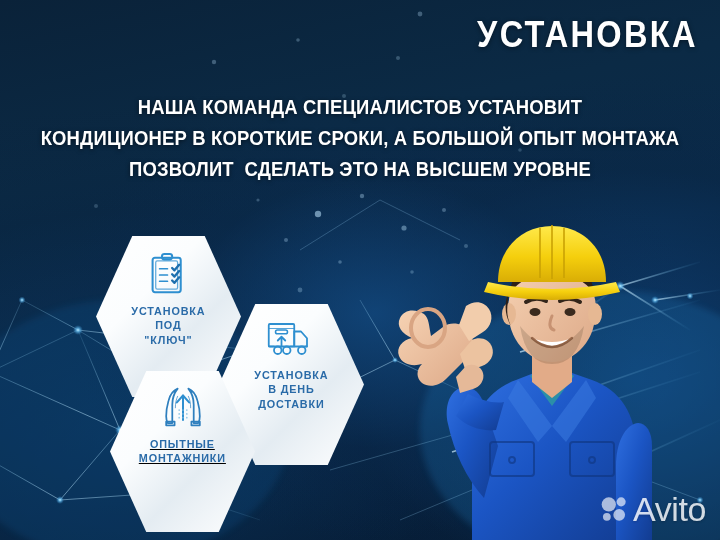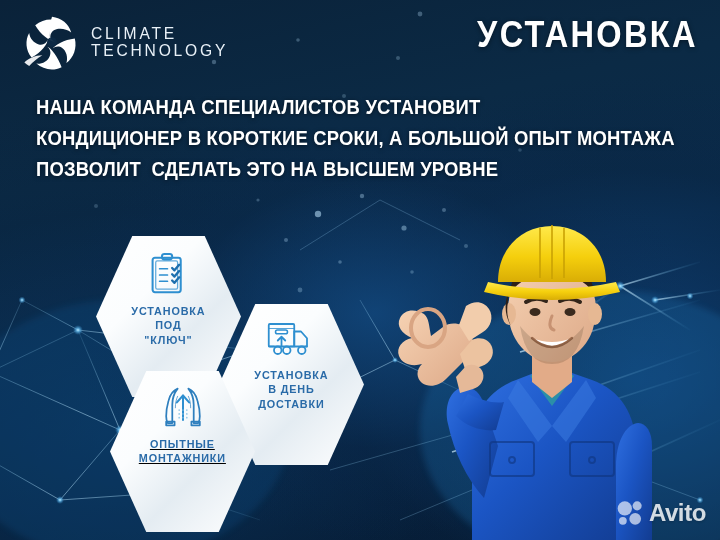--- a/index.html
+++ b/index.html
@@ -28,21 +28,21 @@
   
   .title{
     position:absolute;right:22px;top:14px;color:#fff;
     font-size:37px;font-weight:700;letter-spacing:2.6px;white-space:nowrap;
     transform:scaleX(.88);transform-origin:right center;
     text-shadow:0 1px 6px rgba(0,0,0,.45);
   }
 
   
   .headline{
-    position:absolute;left:0;right:0;top:92px;text-align:left;
+    position:absolute;left:0;right:0;top:92px;text-align:center;
     color:#ffffff;font-weight:700;line-height:1.50;
     text-shadow:0 1px 5px rgba(0,0,0,.55);
   }
   .headline div{font-size:20.5px;letter-spacing:.2px;transform:scaleX(.9);white-space:pre;}
 
   
   .hex{
     position:absolute;
     -webkit-clip-path:polygon(25% 0,75% 0,100% 50%,75% 100%,25% 100%,0 50%);
     clip-path:polygon(25% 0,75% 0,100% 50%,75% 100%,25% 100%,0 50%);
@@ -63,21 +63,21 @@
   
   .person{position:absolute;left:380px;top:198px;width:340px;height:342px;}
 
   
   .avito{
     position:absolute;right:14px;bottom:14px;display:flex;align-items:center;gap:6px;
     opacity:.82;
   }
   .avito-dots{width:26px;height:26px;display:block;}
   .avito-word{
-    color:#ffffff;font-size:24px;font-weight:700;letter-spacing:-.4px;line-height:1;
+    color:#ffffff;font-size:34px;font-weight:400;letter-spacing:-.4px;line-height:1;
     text-shadow:0 1px 3px rgba(0,0,0,.25);
   }
 </style>
 </head>
 <body>
 
 <div class="stage">
 
   <svg class="svgfill" viewBox="0 0 720 540">
     <defs>
@@ -165,39 +165,20 @@
       <circle cx="298" cy="40" r="1.8" opacity=".28"></circle>
       <circle cx="398" cy="58" r="2" opacity=".25"></circle>
       <circle cx="420" cy="14" r="2.4" opacity=".3"></circle>
       <circle cx="344" cy="96" r="2" opacity=".22"></circle>
       <circle cx="180" cy="286" r="1.6" opacity=".22"></circle>
       <circle cx="96" cy="206" r="2" opacity=".2"></circle>
       <circle cx="520" cy="150" r="1.8" opacity=".2"></circle>
     </g>
   </svg>
 
-  <div class="logo">
-    <svg class="logo-mark" viewBox="0 0 100 100">
-      <g fill="#ffffff">
-        <path d="M50 8 C66 10 78 20 82 34 C74 28 62 26 54 30 C48 33 46 40 48 46 C44 40 44 26 50 8Z"></path>
-        <path d="M88 44 C92 60 86 76 74 85 C77 76 74 65 67 60 C62 56 55 57 51 61 C55 55 70 46 88 44Z"></path>
-        <path d="M66 92 C52 99 35 96 24 86 C33 87 43 82 46 74 C49 68 47 61 42 58 C49 60 60 76 66 92Z"></path>
-        <path d="M16 76 C6 64 5 47 12 35 C13 44 20 52 28 54 C35 56 41 52 43 46 C43 53 32 68 16 76Z"></path>
-        <path d="M22 22 C34 12 51 10 63 16 C54 18 47 27 46 35 C45 42 49 48 55 49 C48 50 31 38 22 22Z"></path>
-        <path d="M4 84 C10 78 22 72 34 72 C26 77 18 83 12 90 C9 88 6 86 4 84Z" opacity=".9"></path>
-      </g>
-      <g fill="#0d2a46" opacity=".95">
-        <path d="M50 42 a8 8 0 1 0 .1 0Z"></path>
-      </g>
-    </svg>
-    <div class="logo-text">
-      <span>CLIMATE</span>
-      <span>TECHNOLOGY</span>
-    </div>
-  </div>
 
   <div class="title">УСТАНОВКА</div>
 
   <div class="headline">
     <div>НАША КОМАНДА СПЕЦИАЛИСТОВ УСТАНОВИТ</div>
     <div>КОНДИЦИОНЕР В КОРОТКИЕ СРОКИ, А БОЛЬШОЙ ОПЫТ МОНТАЖА</div>
     <div>ПОЗВОЛИТ  СДЕЛАТЬ ЭТО НА ВЫСШЕМ УРОВНЕ</div>
   </div>
 
   <div class="hex" id="hex1">

